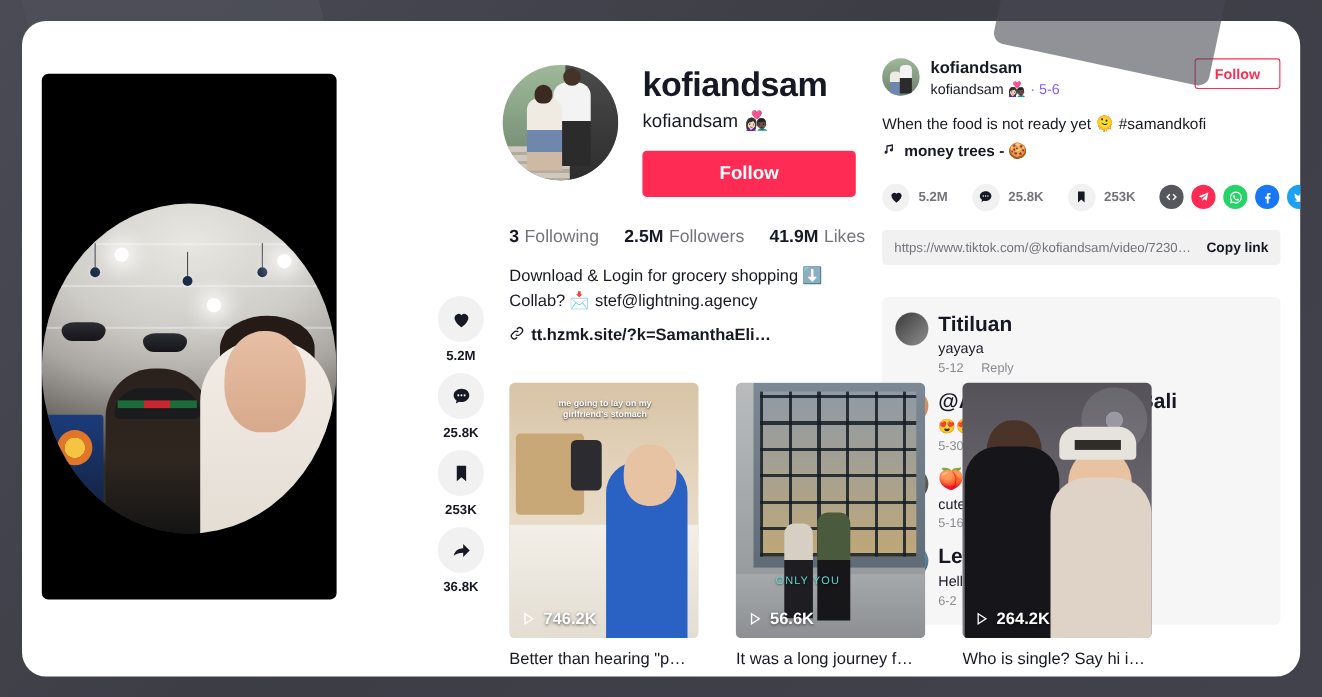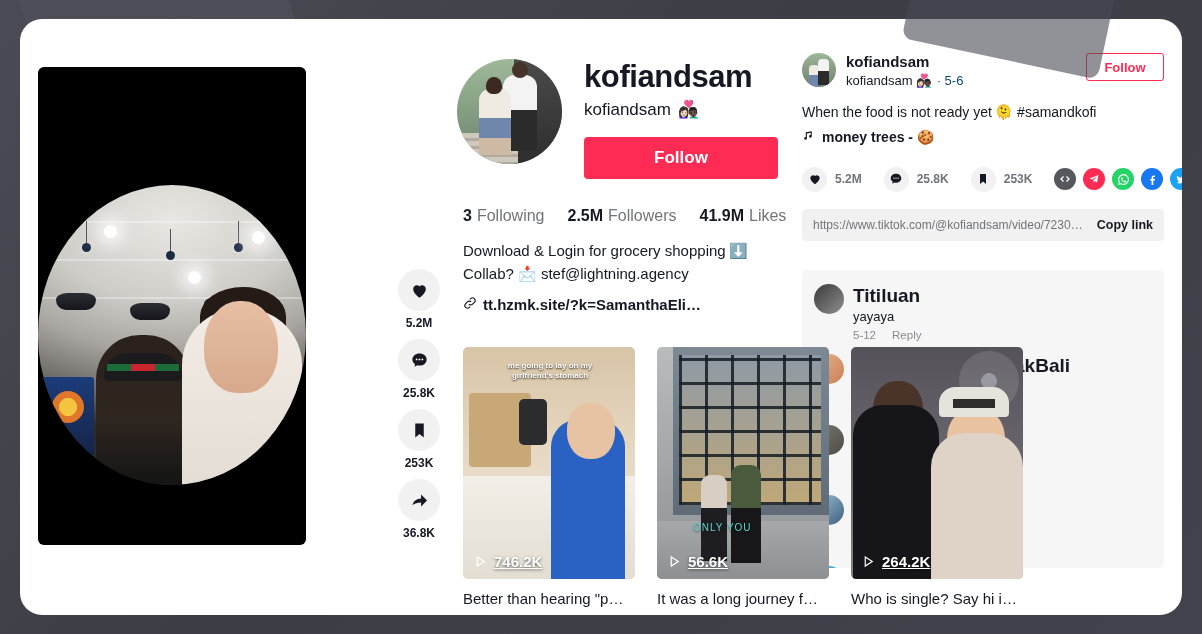--- a/index.html
+++ b/index.html
@@ -165,32 +165,31 @@
     background: #fe2c55; color: #fff; font-size: 17px; font-weight: 700;
     border-radius: 4px; cursor: pointer; font-family: inherit;
   }
   .p-stats { display: flex; gap: 23px; margin: 28px 0 0 6px; font-size: 16px; }
   .stat-num { font-weight: 700; color: #161823; }
   .stat-lbl { color: #73747b; margin-left: 5px; }
   .p-bio { margin: 14px 0 0 6px; font-size: 15px; color: #161823; line-height: 1.55; }
   .p-link { margin: 10px 0 0 6px; font-size: 15px; font-weight: 700; color: #161823; display: flex; align-items: center; gap: 6px; }
 
   
-  .grid { display: flex; gap: 22px; margin: 34px 0 0 6px; }
+  .grid { display: flex; gap: 34px; margin: 34px 0 0 6px; }
   .gcell { width: 172px; }
   .gthumb {
     position: relative; width: 172px; height: 232px;
     border-radius: 5px; overflow: hidden; background: #ddd;
   }
   .gviews {
     position: absolute; left: 11px; bottom: 9px; z-index: 3;
     display: flex; align-items: center; gap: 7px;
     color: #fff; font-size: 15px; font-weight: 700;
     text-shadow: 0 1px 3px rgba(0,0,0,.6);
-    text-decoration: underline;
   }
   .gcap {
     margin-top: 11px; font-size: 15px; color: #161823;
     white-space: nowrap; overflow: hidden;
   }
   
   .t1 { background: linear-gradient(#d8c4a6 0%, #e6d8c2 45%, #efe9e2 100%); }
   .t1 .bed { position: absolute; left: 0; bottom: 0; width: 100%; height: 44%; background: linear-gradient(#f3efe8, #e3ddd2); }
   .t1 .head { position: absolute; left: 6px; top: 46px; width: 62px; height: 74px; background: #c9a878; border-radius: 4px; }
   .t1 .girl { position: absolute; right: 10px; top: 72px; width: 74px; height: 160px; background: #2a62c4; border-radius: 28px 28px 0 0; }
@@ -234,21 +233,21 @@
   .right-col { width: 380px; padding: 34px 18px 0 0; }
   .post-head { display: flex; align-items: flex-start; gap: 10px; }
   .pa-small {
     width: 34px; height: 34px; border-radius: 50%; flex: none; overflow: hidden;
     position: relative; background: linear-gradient(#9fb89a, #6c7f6b);
   }
   .pa-small .m { position: absolute; left: 16px; top: 6px; width: 11px; height: 26px; background: linear-gradient(#f3f3f3 0 45%, #2b2b2b 45% 100%); border-radius: 4px 4px 0 0; }
   .pa-small .w { position: absolute; left: 7px; top: 12px; width: 10px; height: 22px; background: linear-gradient(#efeae2 0 45%, #6f86ad 45% 100%); border-radius: 4px 4px 0 0; }
   .ph-name { font-size: 15px; font-weight: 700; color: #161823; line-height: 1.25; }
   .ph-sub { font-size: 13px; color: #161823; display: flex; align-items: center; gap: 4px; margin-top: 1px; }
-  .ph-date { color: #0c4a6e; }
+  .ph-date { color: #8b5cf6; }
   .follow-outline {
     margin-left: auto; width: 78px; height: 28px; background: #fff;
     border: 1px solid #fe2c55; color: #fe2c55;
     font-size: 13px; font-weight: 600; border-radius: 3px;
     cursor: pointer; font-family: inherit;
   }
   .caption { margin-top: 16px; font-size: 14px; color: #161823; }
   .music { margin-top: 9px; font-size: 14px; font-weight: 700; color: #161823; display: flex; align-items: center; gap: 7px; }
 
   .engage { display: flex; align-items: center; margin-top: 22px; }

